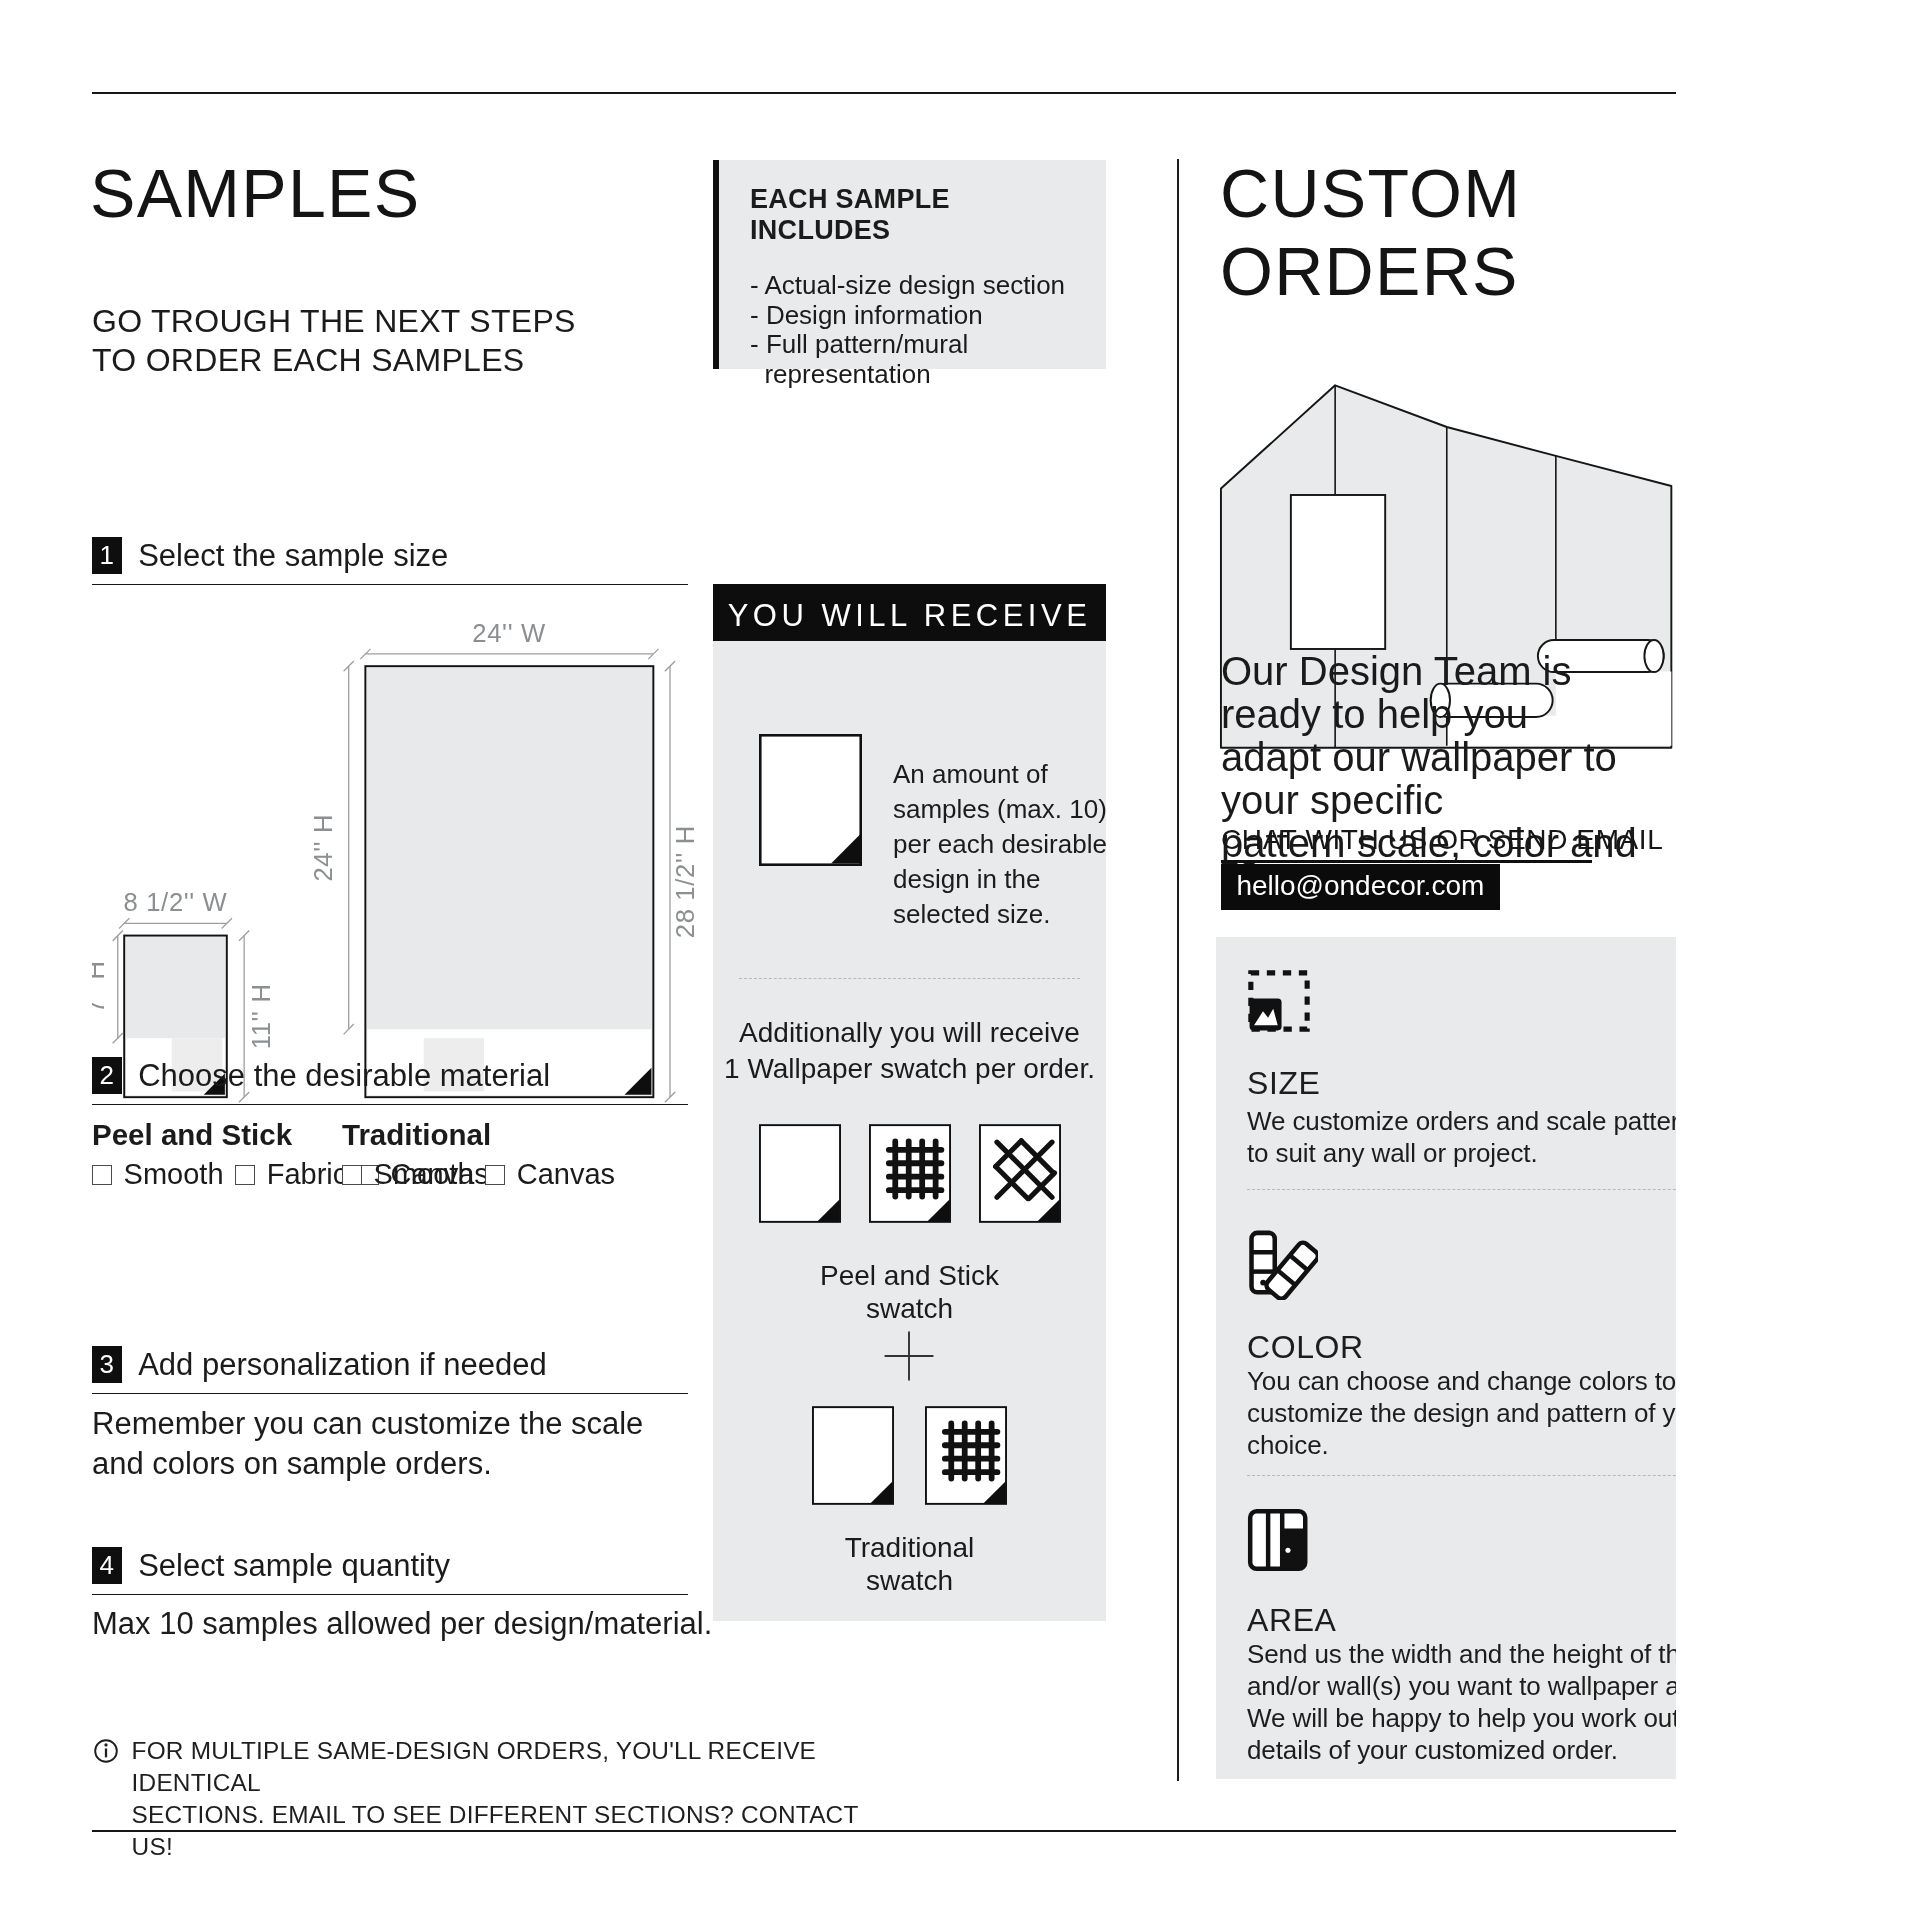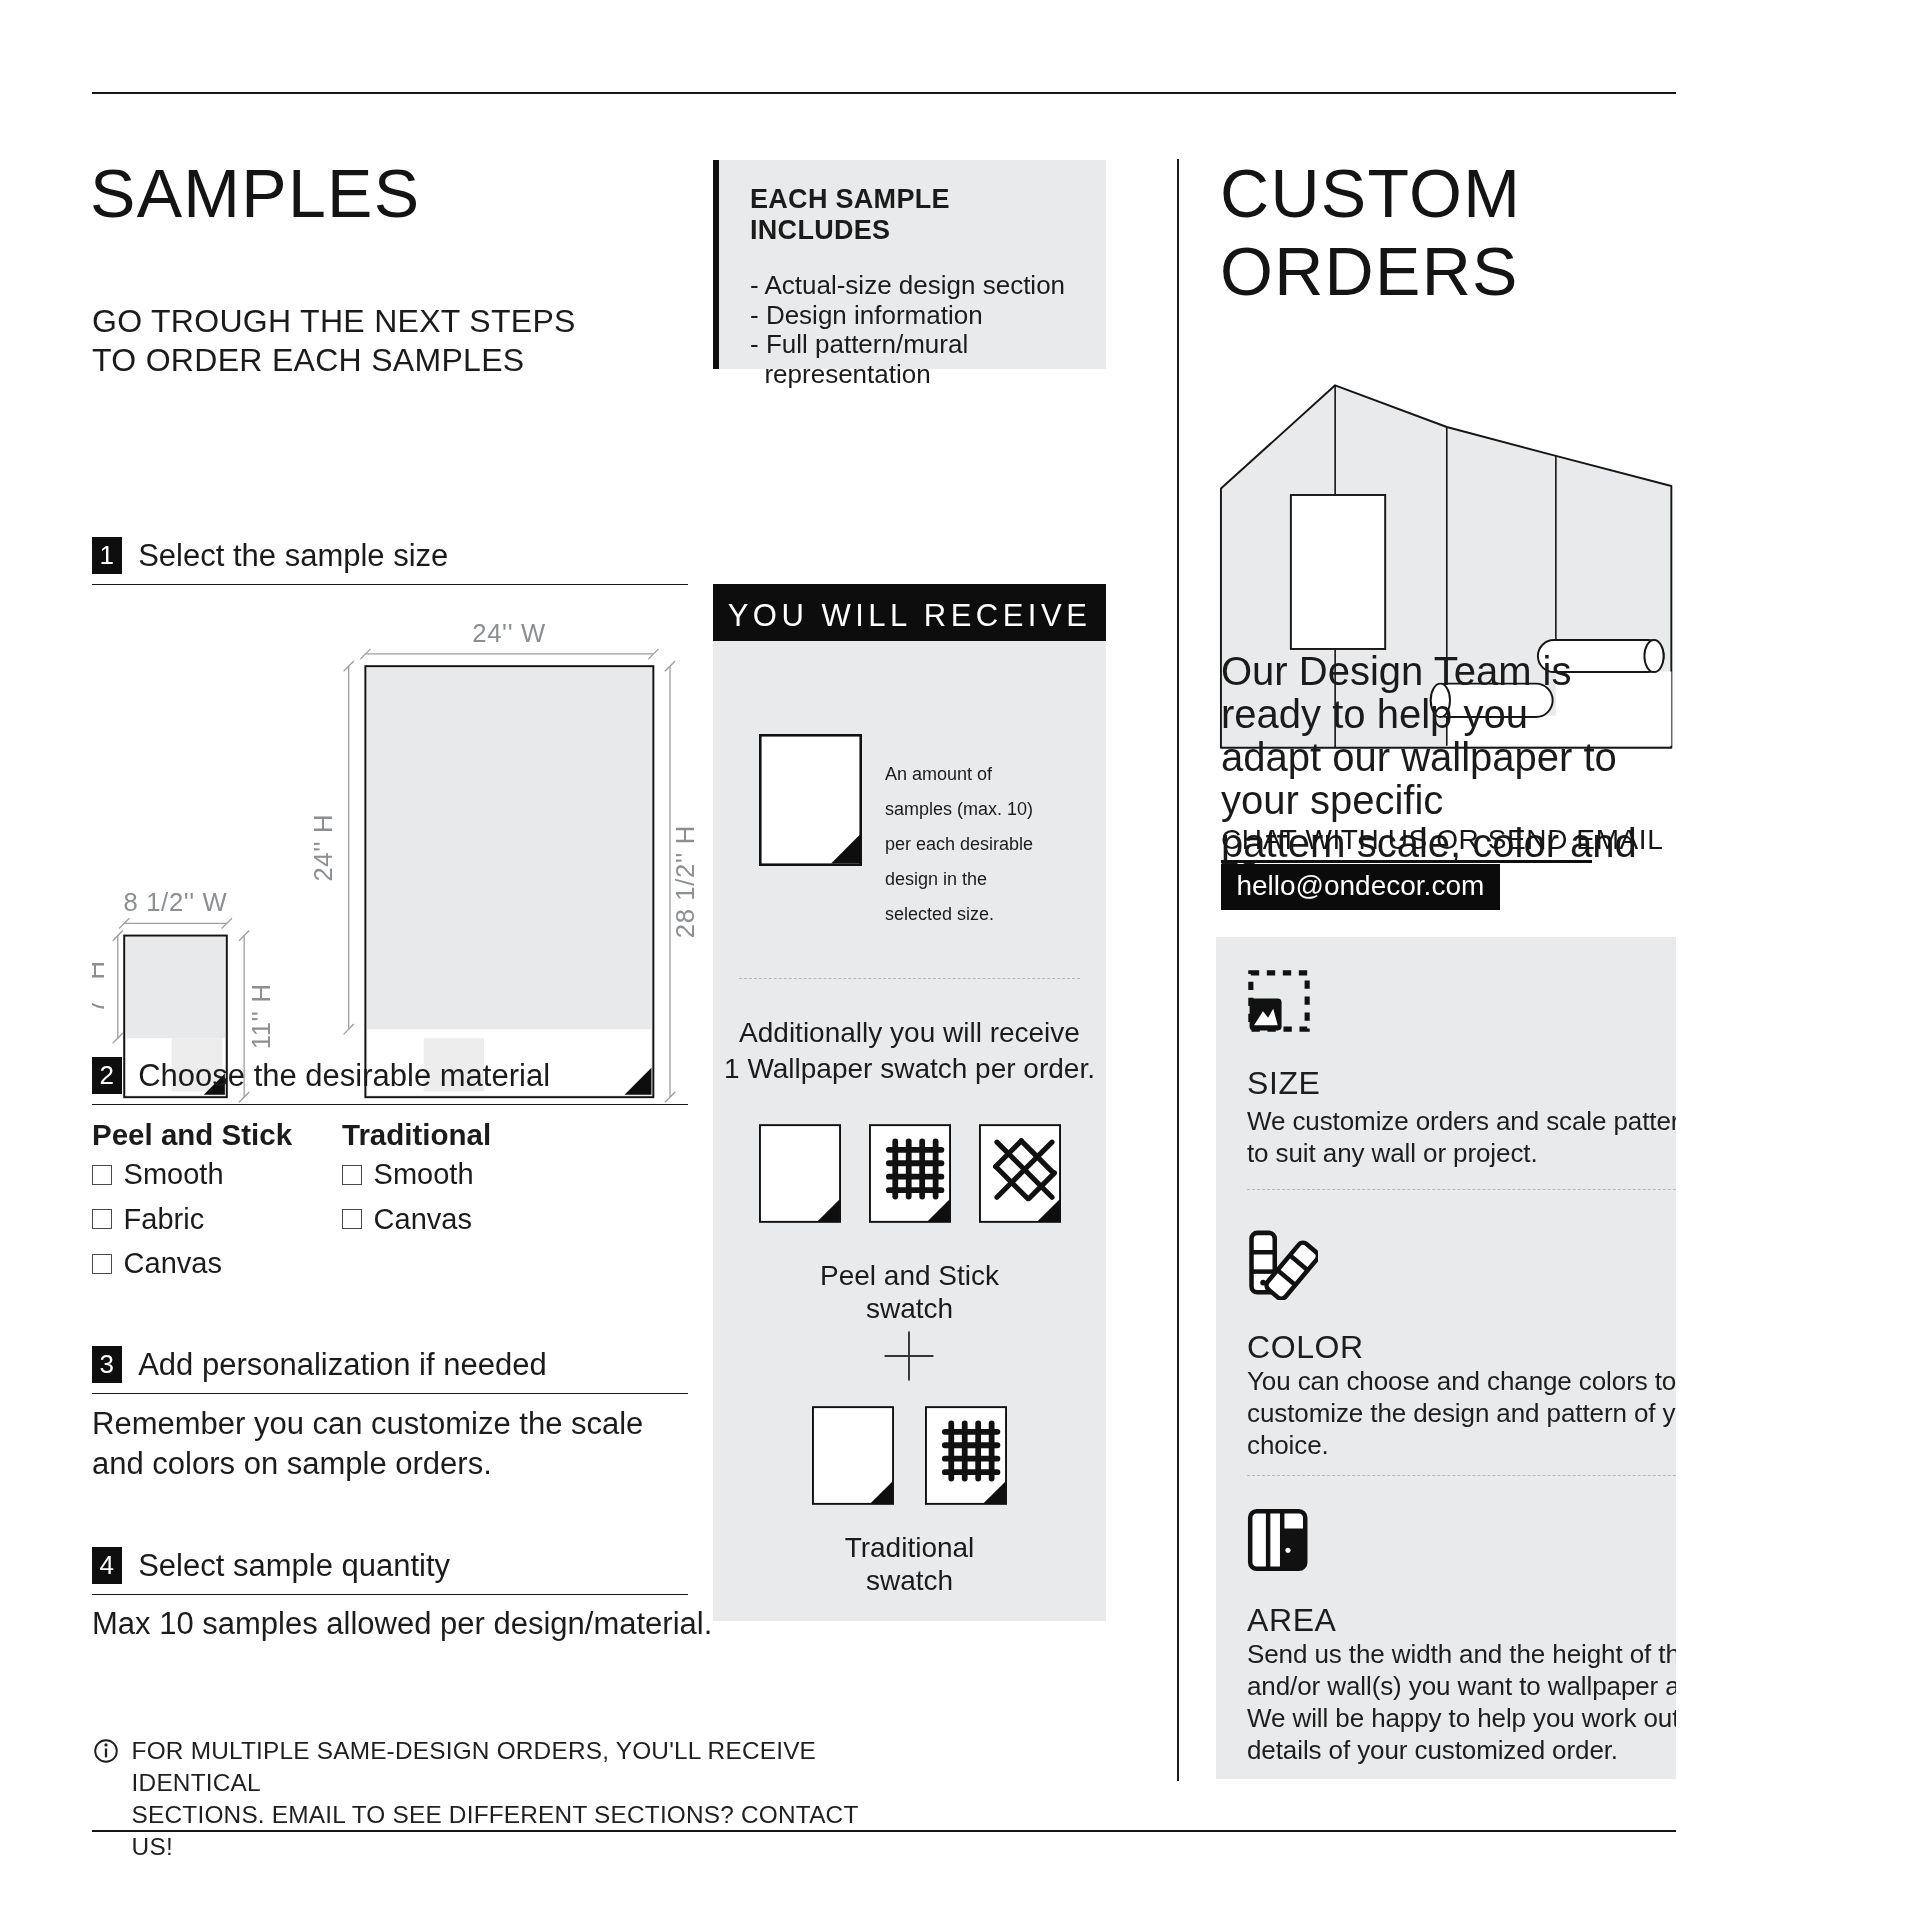--- a/index.html
+++ b/index.html
@@ -17,32 +17,32 @@
   .includes-item{font-size:26px;line-height:29.5px;}
   
   .step-header{display:flex;align-items:center;gap:16.7px;border-bottom:1.9px solid #161616;
                padding-bottom:10.3px;width:596px;box-sizing:border-box;}
   .num-box{width:29.5px;height:37px;background:#0e0e0e;color:#fff;font-size:26px;
            display:flex;align-items:center;justify-content:center;flex:0 0 auto;}
   .step-title{font-size:31px;color:#1b1b1b;}
   .step-body{font-size:31px;line-height:40px;color:#1c1c1c;}
   
   .mat-head{font-size:29.5px;font-weight:700;}
-  .mat-col{display:flex;flex-direction:column;gap:11.6px;}
+  .mat-col{display:flex;flex-direction:row;gap:11.6px;}
   .opt{display:flex;align-items:center;gap:11.6px;}
   .cb{width:18px;height:18px;border:1.6px solid #4a4a4a;background:#fff;flex:0 0 auto;}
   .opt-label{font-size:29px;}
   
   .footnote{display:flex;gap:11.6px;align-items:flex-start;}
   .footnote-text{font-size:24.4px;line-height:32px;letter-spacing:0.2px;color:#1f1f1f;}
   
   .receive-bar{width:393px;height:64px;background:#0d0d0d;display:flex;align-items:center;justify-content:center;margin-top:7px;}
   .receive-bar span{color:#ffffff;font-size:31px;letter-spacing:4.5px;}
   .receive-panel{width:393px;height:980px;background:#e9eaeb;}
-  .amount-text{font-size:18px;line-height:35px;width:218px;}
+  .amount-text{font-size:26px;line-height:35px;width:218px;margin-left:8px;}
   .dashed{border-top:1.3px dashed #b5b8ba;}
   .center-text{width:100%;text-align:center;}
   .additional{font-size:28px;line-height:36px;}
   .swatch-row{width:100%;display:flex;justify-content:center;gap:28px;}
   .swatch-label{font-size:28px;line-height:33px;}
   
   .v-divider{width:1.9px;background:#1c1c1c;}
   
   .intro{font-size:40px;line-height:43px;color:#1a1a1a;}
   .chat-label{font-size:28px;letter-spacing:0.6px;color:#161616;}

